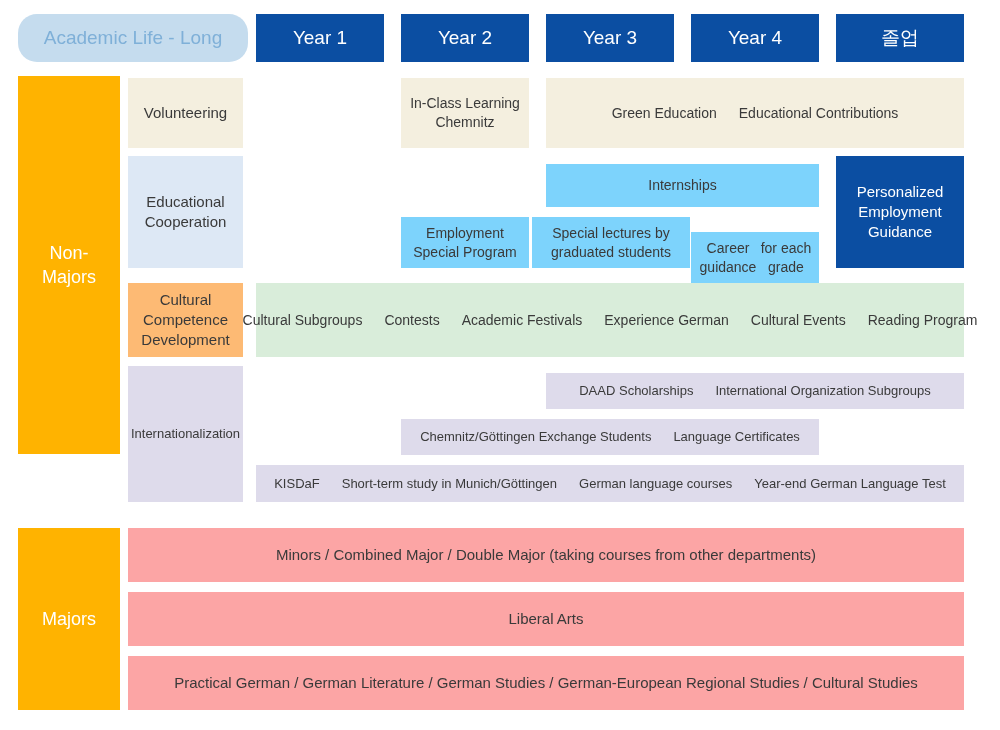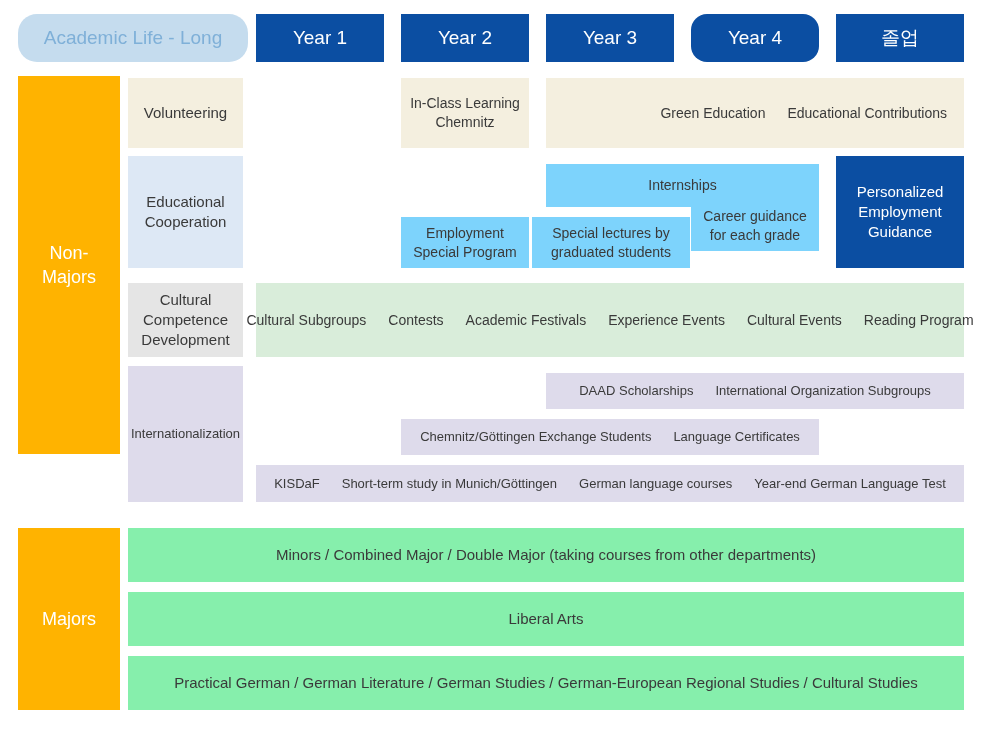--- a/index.html
+++ b/index.html
@@ -41,29 +41,29 @@
   .band{
     background:#ffb300;
     color:#ffffff;
     font-size:18px;
     flex-direction:column;
   }
 
   
   .lbl-cream{background:#f4efdf;color:#3a3a3a;font-size:15px;}
   .lbl-blue{background:#dde8f5;color:#3a3a3a;font-size:15px;}
-  .lbl-green{background:#e5e5e5;color:#3a3a3a;font-size:15px;}
+  .lbl-green{background:#fdba74;color:#3a3a3a;font-size:15px;}
   .lbl-purple{background:#dedbeb;color:#3a3a3a;font-size:13px;}
 
   
   .bar-cream{background:#f4efdf;}
   .bar-blue{background:#7dd3fc;}
   .bar-green{background:#d9edda;}
   .bar-purple{background:#dedbeb;}
-  .bar-majors{background:#86efac;}
+  .bar-majors{background:#fca5a5;}
   .bar-navy{background:#0b4ea2;color:#ffffff;font-size:15px;}
 
   .multi{
     display:flex;
     align-items:center;
     justify-content:center;
     gap:0;
     flex-wrap:nowrap;
     white-space:nowrap;
   }
@@ -81,37 +81,37 @@
 <div class="canvas">
 
   <div class="cell hdr-life" style="left:18px;top:14px;width:230px;height:48px;border-radius:19px;">Academic Life - Long</div>
 
   <div class="cell hdr-year" style="left:256px;top:14px;width:128px;height:48px;">Year 1</div>
 
   <div class="cell hdr-year" style="left:401px;top:14px;width:128px;height:48px;">Year 2</div>
 
   <div class="cell hdr-year" style="left:546px;top:14px;width:128px;height:48px;">Year 3</div>
 
-  <div class="cell hdr-year" style="left:691px;top:14px;width:128px;height:48px;border-radius:16px;">Year 4</div>
+  <div class="cell hdr-year" style="left:691px;top:14px;width:128px;height:48px;">Year 4</div>
 
   <div class="cell hdr-year" style="left:836px;top:14px;width:128px;height:48px;">졸업</div>
 
   <div class="cell band" style="left:18px;top:76px;width:102px;height:378px;">
     <span>Non-</span>
     <span>Majors</span>
   </div>
 
   <div class="cell lbl-cream" style="left:128px;top:78px;width:115px;height:70px;">Volunteering</div>
 
   <div class="cell bar-cream wrapline" style="left:401px;top:78px;width:128px;height:70px;flex-direction:column;">
     <span>In-Class Learning</span>
     <span>Chemnitz</span>
   </div>
 
-  <div class="cell bar-cream multi" style="left:546px;top:78px;width:418px;height:70px;justify-content:flex-end;">
+  <div class="cell bar-cream multi" style="left:546px;top:78px;width:418px;height:70px;">
     <span class="chip">Green Education</span>
     <span class="chip">Educational Contributions</span>
   </div>
 
   <div class="cell lbl-blue" style="left:128px;top:156px;width:115px;height:112px;flex-direction:column;">
     <span>Educational</span>
     <span>Cooperation</span>
   </div>
 
   <div class="cell bar-blue" style="left:546px;top:164px;width:273px;height:43px;">Internships</div>
@@ -119,42 +119,42 @@
   <div class="cell bar-blue" style="left:401px;top:217px;width:128px;height:51px;flex-direction:column;">
     <span>Employment</span>
     <span>Special Program</span>
   </div>
 
   <div class="cell bar-blue" style="left:532px;top:217px;width:158px;height:51px;flex-direction:column;text-align:right;">
     <span>Special lectures by</span>
     <span>graduated students</span>
   </div>
 
-  <div class="cell bar-blue" style="left:691px;top:200px;width:128px;height:51px;flex-direction:column;">
+  <div class="cell bar-blue" style="left:691px;top:232px;width:128px;height:51px;flex-direction:row;">
     <span>Career guidance</span>
     <span>for each grade</span>
   </div>
 
   <div class="cell bar-navy" style="left:836px;top:156px;width:128px;height:112px;flex-direction:column;">
     <span>Personalized</span>
     <span>Employment</span>
     <span>Guidance</span>
   </div>
 
   <div class="cell lbl-green" style="left:128px;top:283px;width:115px;height:74px;flex-direction:column;">
     <span>Cultural</span>
     <span>Competence</span>
     <span>Development</span>
   </div>
 
   <div class="cell bar-green multi" style="left:256px;top:283px;width:708px;height:74px;">
     <span class="chip">Cultural Subgroups</span>
     <span class="chip">Contests</span>
     <span class="chip">Academic Festivals</span>
-    <span class="chip">Experience Events</span>
+    <span class="chip">Experience German</span>
     <span class="chip">Cultural Events</span>
     <span class="chip">Reading Program</span>
   </div>
 
   <div class="cell lbl-purple" style="left:128px;top:366px;width:115px;height:136px;">Internationalization</div>
 
   <div class="cell bar-purple multi" style="left:546px;top:373px;width:418px;height:36px;">
     <span class="chip sm">DAAD Scholarships</span>
     <span class="chip sm">International Organization Subgroups</span>
   </div>

